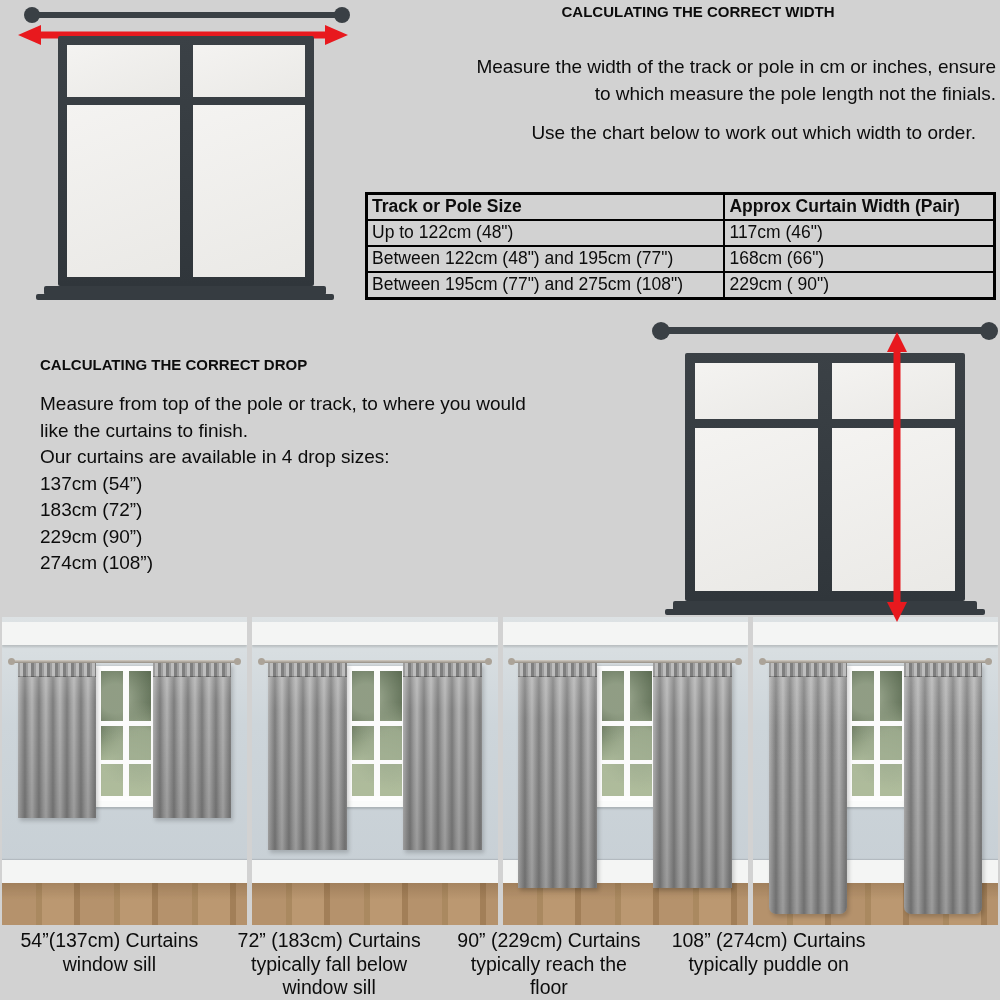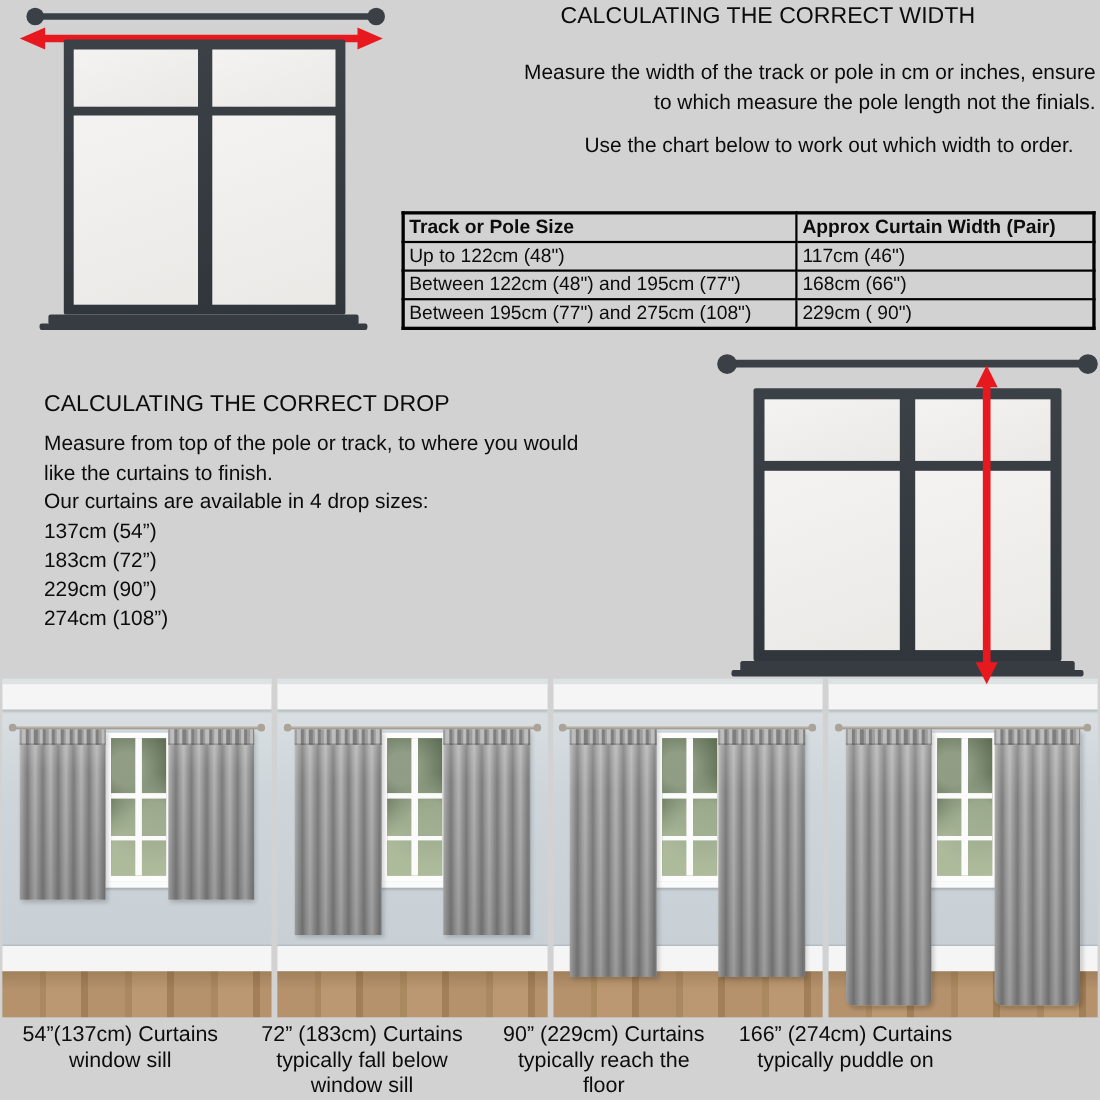--- a/index.html
+++ b/index.html
@@ -36,21 +36,21 @@
   #drop-diagram .pane.br{left:147px;top:75px;width:123px;height:163px;}
   .sill{position:absolute;background:var(--frame);border-radius:2px;}
   #width-diagram .sill{left:26px;top:282px;width:282px;height:9px;}
   #drop-diagram  .sill{left:23px;top:281px;width:304px;height:10px;}
   .sill::after{content:'';position:absolute;left:-8px;right:-8px;top:8px;height:6px;background:var(--frame);border-radius:2px;}
   .arrow{position:absolute;color:var(--red);}
   #width-arrow{left:-2px;top:19px;width:334px;height:24px;}
   #drop-arrow{left:234px;top:11px;width:26px;height:292px;}
 
   
-  .h1{position:absolute;font-weight:normal;font-size:21px;letter-spacing:0;}
+  .h1{position:absolute;font-weight:bold;font-size:15px;letter-spacing:0;}
   #width-title{left:400px;top:3px;width:596px;text-align:center;}
   .bodytext{position:absolute;font-size:19px;line-height:27px;}
   #width-intro{left:400px;top:53px;width:596px;text-align:right;}
   #chart-hint{left:380px;top:119px;width:596px;text-align:right;}
 
   
   #size-table{position:absolute;left:365px;top:192px;width:631px;border-collapse:collapse;
     border:3px solid #000;font-size:17.5px;background:var(--bg);}
   #size-table th,#size-table td{border:2px solid #000;padding:0 4px 1px 4px;height:23px;text-align:left;
     font-weight:normal;white-space:nowrap;}
@@ -268,18 +268,18 @@
       <div>72” (183cm) Curtains</div>
       <div>typically fall below</div>
       <div>window sill</div>
     </div>
     <div class="caption">
       <div>90” (229cm) Curtains</div>
       <div>typically reach the</div>
       <div>floor</div>
     </div>
     <div class="caption">
-      <div>166” (274cm) Curtains</div>
+      <div>108” (274cm) Curtains</div>
       <div>typically puddle on</div>
     </div>
   </div>
 
 </div>
 
 </body></html>

